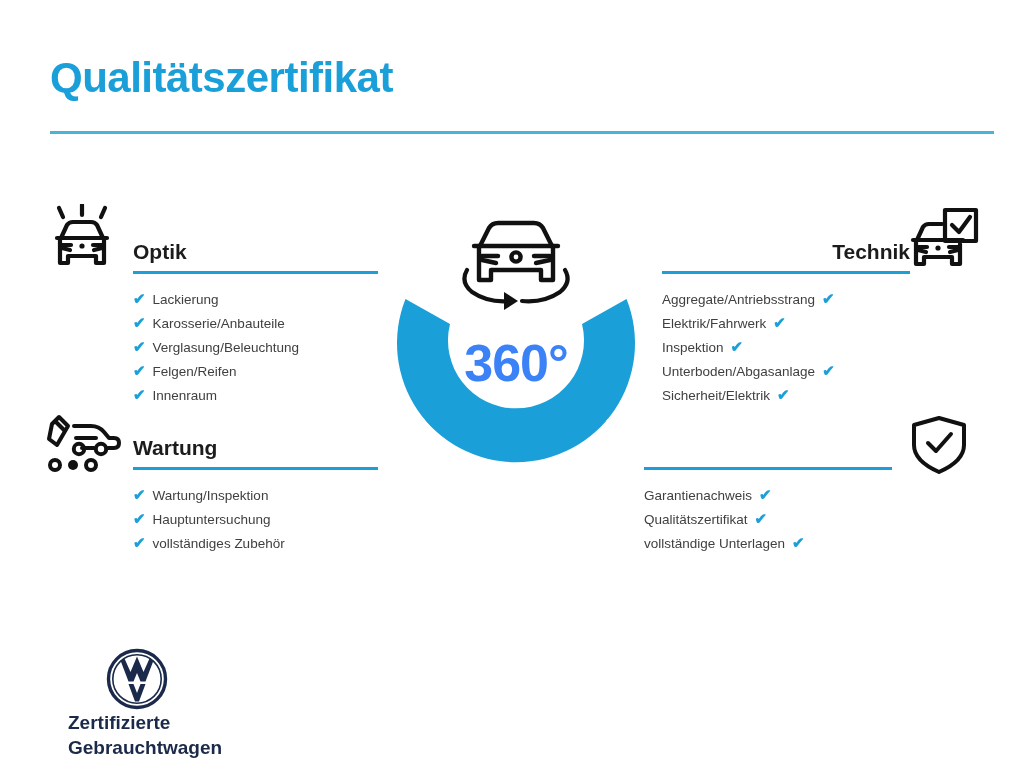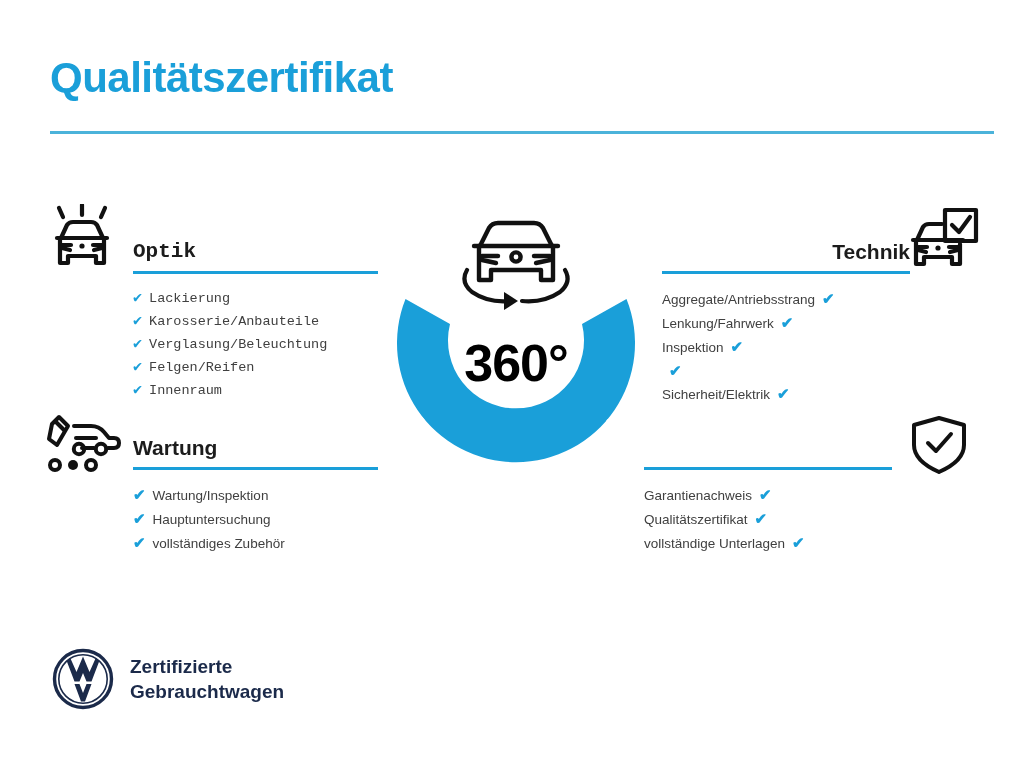--- a/index.html
+++ b/index.html
@@ -84,21 +84,21 @@
   .section.left .section-title { text-align: left; }
   .section.left .section-list li { justify-content: flex-start; }
   .section.left .check { margin-right: 7px; }
 
   
   .section.right .section-title { text-align: right; }
   .section.right .section-list li { justify-content: flex-start; }
   .section.right .check { margin-left: 7px; }
 
   
-  #sec-optik    { left: 133px; top: 238px;  width: 245px; font-family: Liberation Mono, monospace; }
+  #sec-optik    { left: 133px; top: 238px;  width: 245px; }
   #sec-wartung  { left: 133px; top: 434px;  width: 245px; }
   #sec-technik  { left: 662px; top: 238px;  width: 248px; }
   #sec-garantie { left: 644px; top: 434px;  width: 248px; }
 
   
   .quad-icon {
     position: absolute;
   }
   #icon-optik    { left: 46px;  top: 204px; }
   #icon-wartung  { left: 46px;  top: 414px; }
@@ -115,31 +115,32 @@
   }
   #badge svg { display: block; }
   .badge-360 {
     position: absolute;
     left: 0;
     top: 137px;
     width: 296px;
     text-align: center;
     font-size: 52px;
     font-weight: bold;
-    color: #000000;
+    color: #3b82f6;
     letter-spacing: -1px;
   }
 
   
   #footer-logo {
     position: absolute;
     left: 52px;
     top: 648px;
     display: flex;
     align-items: center;
+    flex-direction: column;
   }
   .vw-mark { flex: none; }
   .vw-text {
     margin-left: 16px;
     font-size: 19px;
     font-weight: bold;
     color: #1b2a4a;
     line-height: 25px;
     white-space: nowrap;
   }
@@ -258,28 +259,29 @@
   <div class="section-head">
     <div class="section-title">Technik</div>
     <div class="section-rule"></div>
   </div>
   <ul class="section-list">
     <li>
         <span>Aggregate/Antriebsstrang</span>
         <span class="check">✔</span>
       </li>
     <li>
-        <span>Lenkung/Fahrwerk</span>
+        <span>Elektrik/Fahrwerk</span>
         <span class="check">✔</span>
       </li>
     <li>
         <span>Inspektion</span>
         <span class="check">✔</span>
       </li>
     <li>
+        <span>Unterboden/Abgasanlage</span>
         <span class="check">✔</span>
       </li>
     <li>
         <span>Sicherheit/Elektrik</span>
         <span class="check">✔</span>
       </li>
   </ul>
 </div>
 
 <div class="quad-icon" id="icon-garantie">

